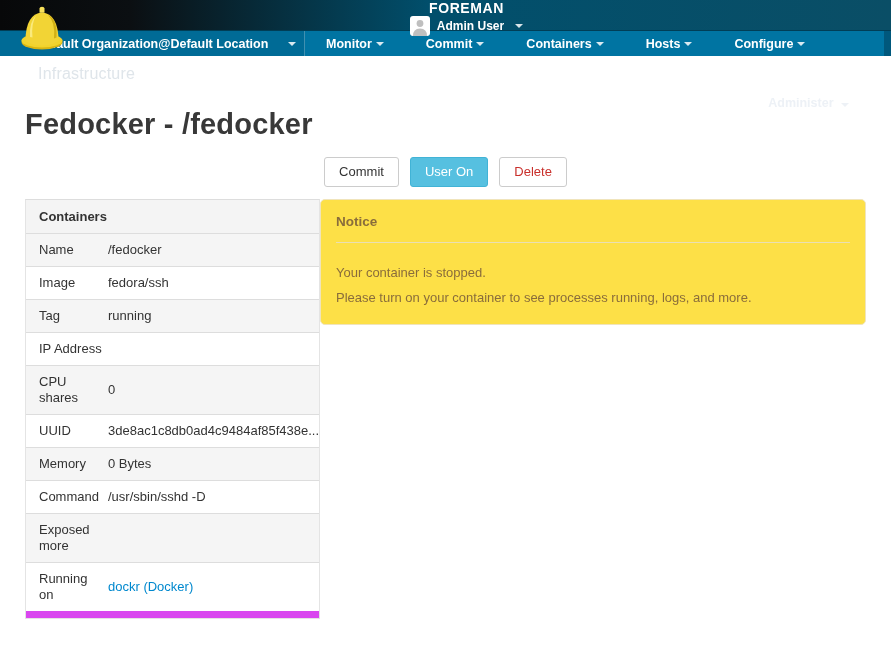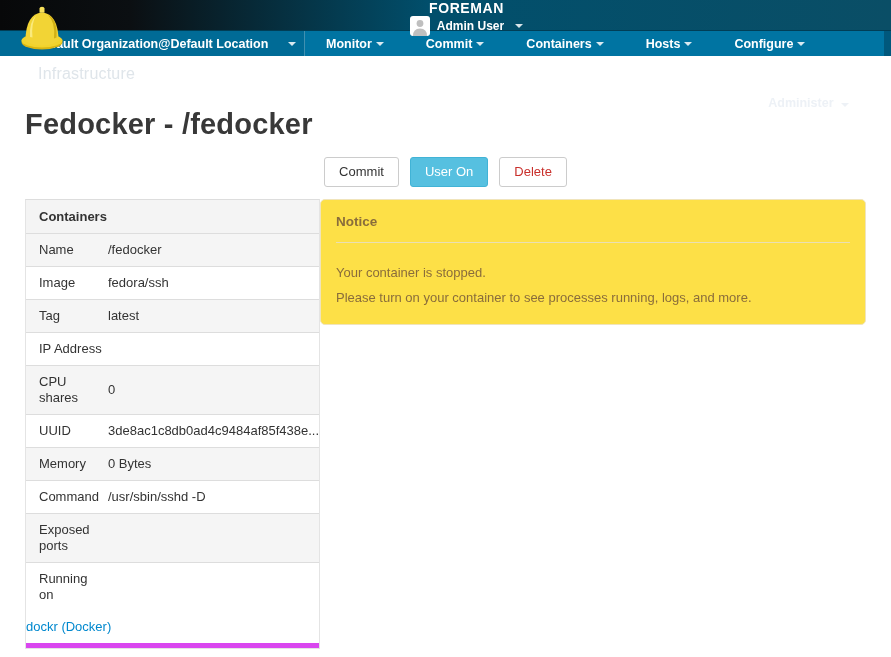--- a/index.html
+++ b/index.html
@@ -174,21 +174,21 @@
     padding: 9px 13px;
     border-bottom: 1px solid #dddddd;
     color: #333;
   }
   .prop-row {
     display: flex;
     border-bottom: 1px solid #dddddd;
     background: #ffffff;
   }
   .prop-row:nth-child(even) { background: #f5f5f5; }
-  .prop-row:last-child { border-bottom: 5px solid #d946ef; flex-direction: column; }
+  .prop-row:last-child { border-bottom: 7px solid #d946ef; }
   .prop-label {
     width: 82px;
     flex: none;
     padding: 8px 6px 8px 13px;
     line-height: 16px;
     color: #333;
   }
   .prop-value {
     flex: 1;
     padding: 8px 14px 8px 0;
@@ -308,21 +308,21 @@
       <div class="prop-row">
         <span class="prop-label">Name</span>
         <span class="prop-value">/fedocker</span>
       </div>
       <div class="prop-row">
         <span class="prop-label">Image</span>
         <span class="prop-value">fedora/ssh</span>
       </div>
       <div class="prop-row">
         <span class="prop-label">Tag</span>
-        <span class="prop-value">latest</span>
+        <span class="prop-value">running</span>
       </div>
       <div class="prop-row">
         <span class="prop-label">IP Address</span>
         <span class="prop-value"></span>
       </div>
       <div class="prop-row">
         <span class="prop-label">CPU shares</span>
         <span class="prop-value">0</span>
       </div>
       <div class="prop-row">
@@ -331,21 +331,21 @@
       </div>
       <div class="prop-row">
         <span class="prop-label">Memory</span>
         <span class="prop-value">0 Bytes</span>
       </div>
       <div class="prop-row">
         <span class="prop-label">Command</span>
         <span class="prop-value">/usr/sbin/sshd -D</span>
       </div>
       <div class="prop-row">
-        <span class="prop-label">Exposed ports</span>
+        <span class="prop-label">Exposed more</span>
         <span class="prop-value"></span>
       </div>
       <div class="prop-row">
         <span class="prop-label">Running on</span>
         <span class="prop-value">
             <a>dockr (Docker)</a>
           </span>
       </div>
     </div>
 

